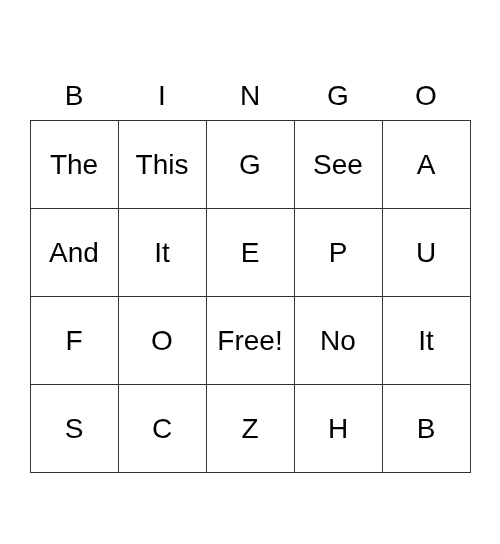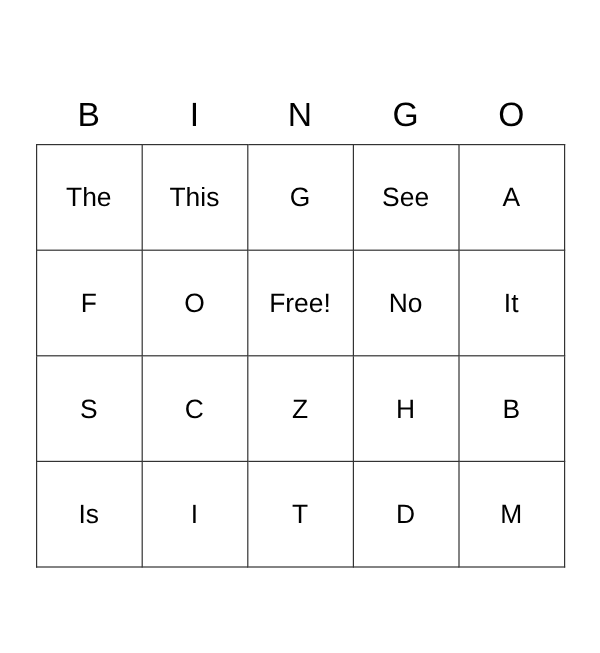--- a/index.html
+++ b/index.html
@@ -28,21 +28,21 @@
       font-weight: normal;
       border: none;
       padding: 0;
     }
     .bingo-table td {
       width: 88px;
       height: 88px;
       text-align: center;
       vertical-align: middle;
       border: 1px solid #333;
-      font-size: 22px;
+      font-size: 28px;
       font-weight: normal;
     }
   </style>
 </head>
 <body>
 
 <div class="bingo-container">
   <table class="bingo-table">
     <thead>
       <tr class="header-row">
@@ -55,35 +55,35 @@
     </thead>
     <tbody id="bingo-body">
     <tr>
           <td>The</td>
           <td>This</td>
           <td>G</td>
           <td>See</td>
           <td>A</td>
         </tr>
         <tr>
+          <td>And</td>
+          <td>It</td>
+          <td>E</td>
+          <td>P</td>
+          <td>U</td>
+        </tr>
+        <tr>
           <td>F</td>
           <td>O</td>
           <td style="font-weight: normal;">Free!</td>
           <td>No</td>
           <td>It</td>
         </tr>
         <tr>
           <td>S</td>
           <td>C</td>
           <td>Z</td>
           <td>H</td>
           <td>B</td>
         </tr>
-        <tr>
-          <td>Is</td>
-          <td>I</td>
-          <td>T</td>
-          <td>D</td>
-          <td>M</td>
-        </tr>
       </tbody>
   </table>
 </div>
 
 </body></html>

